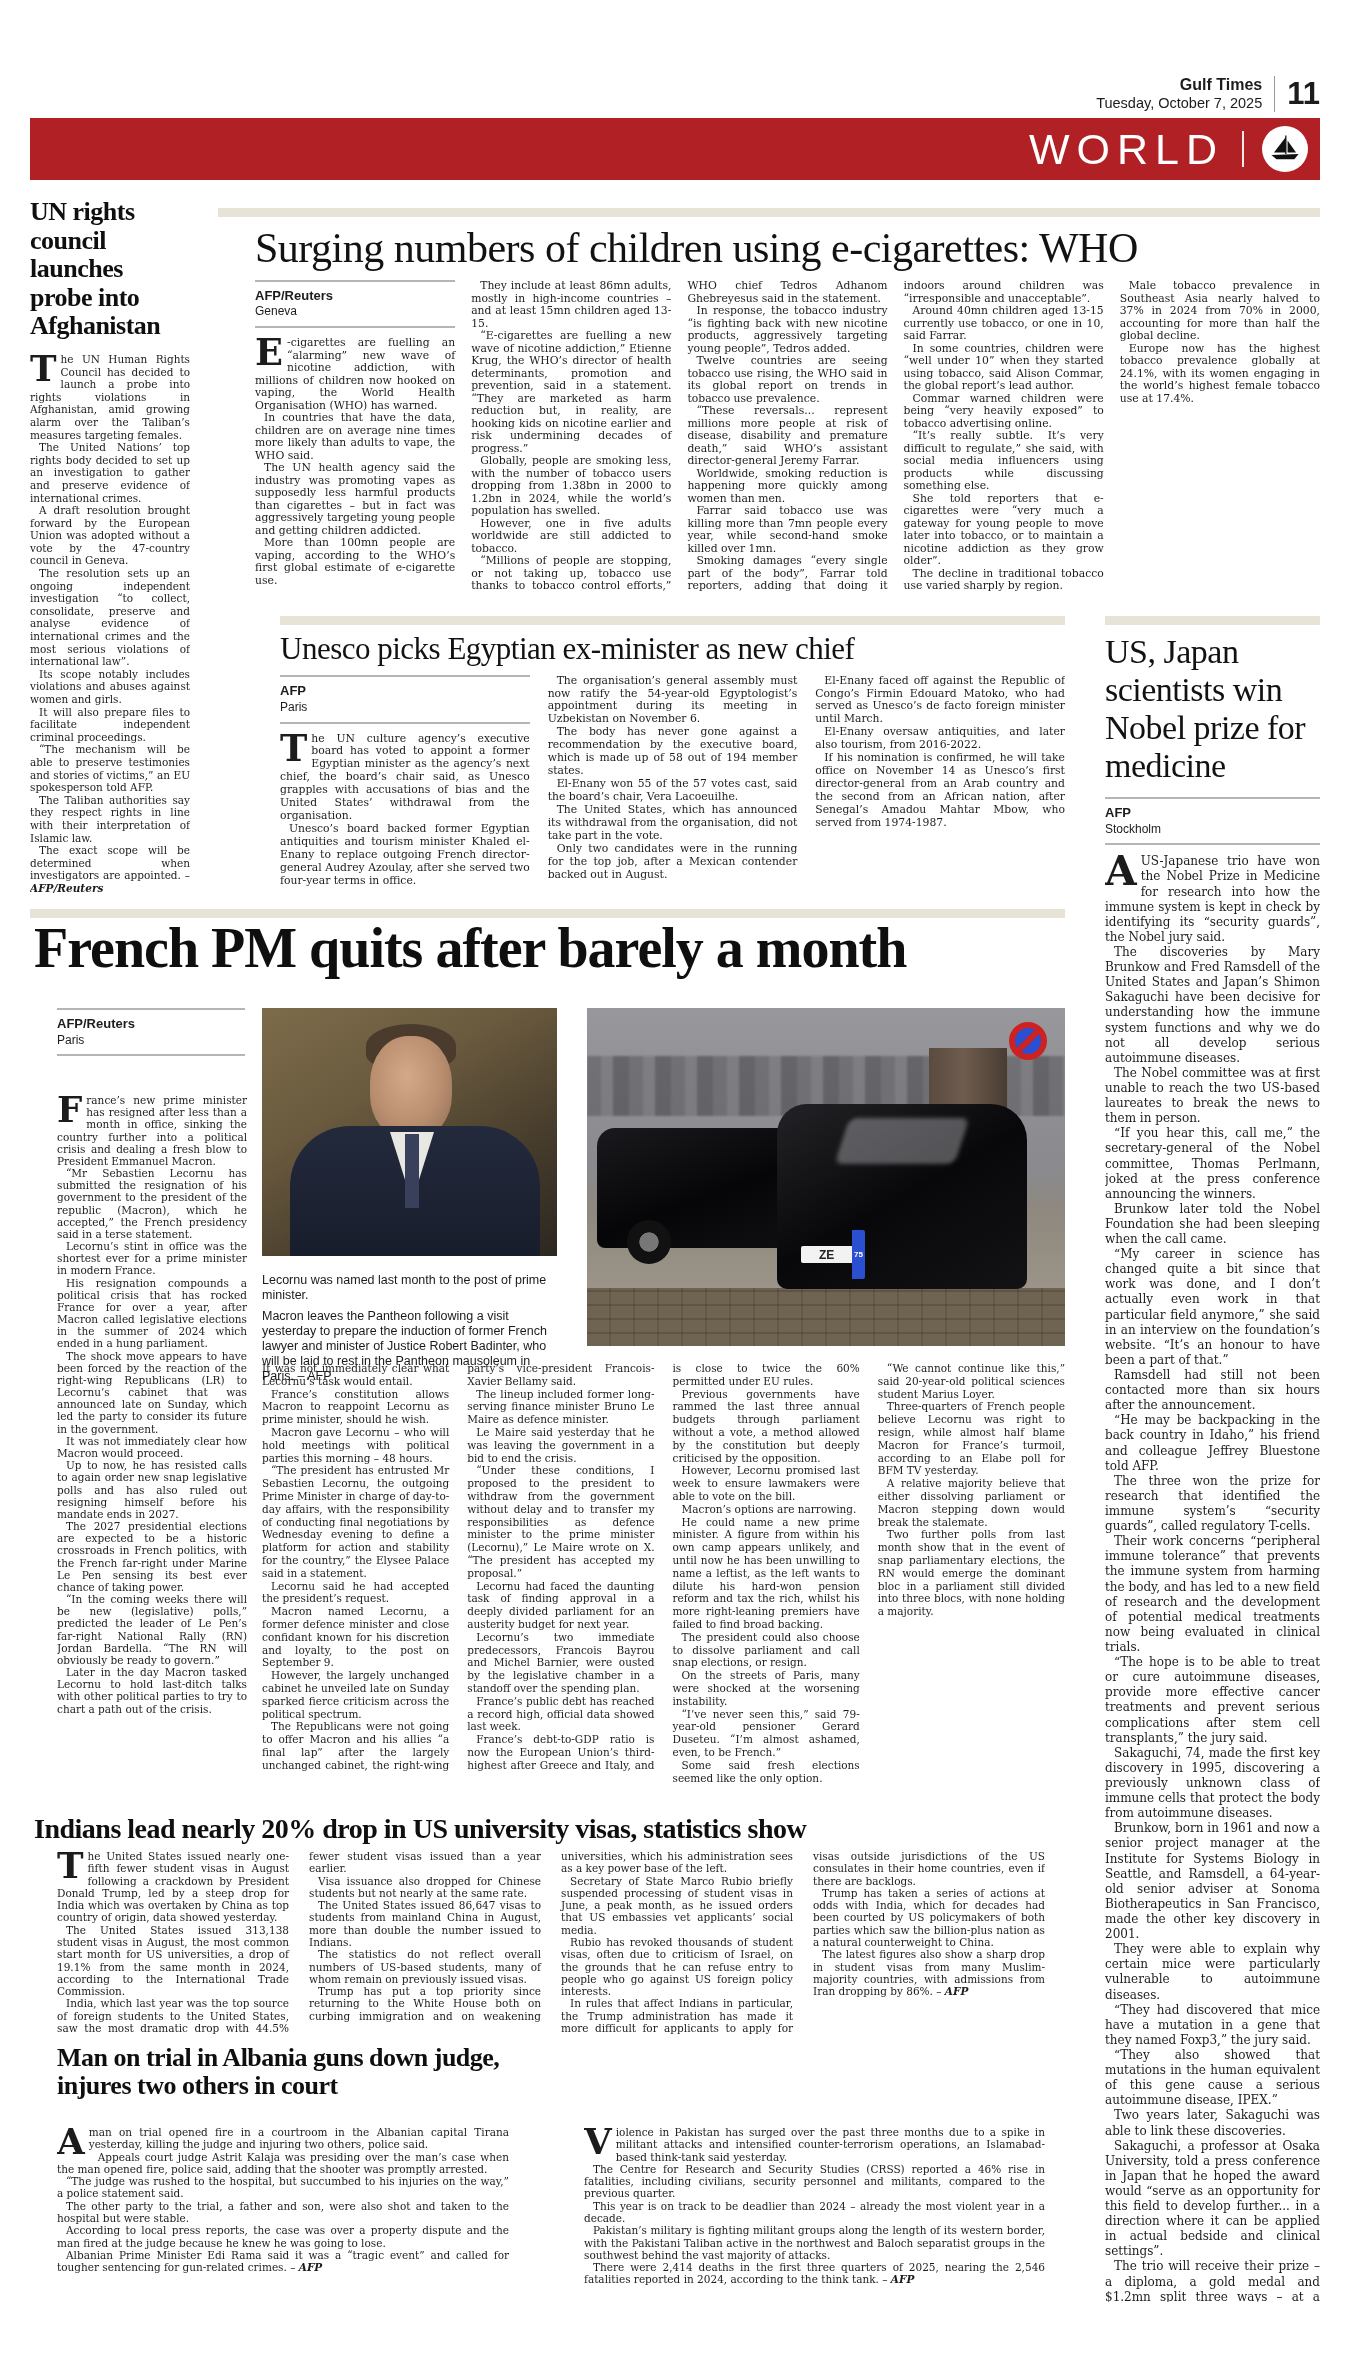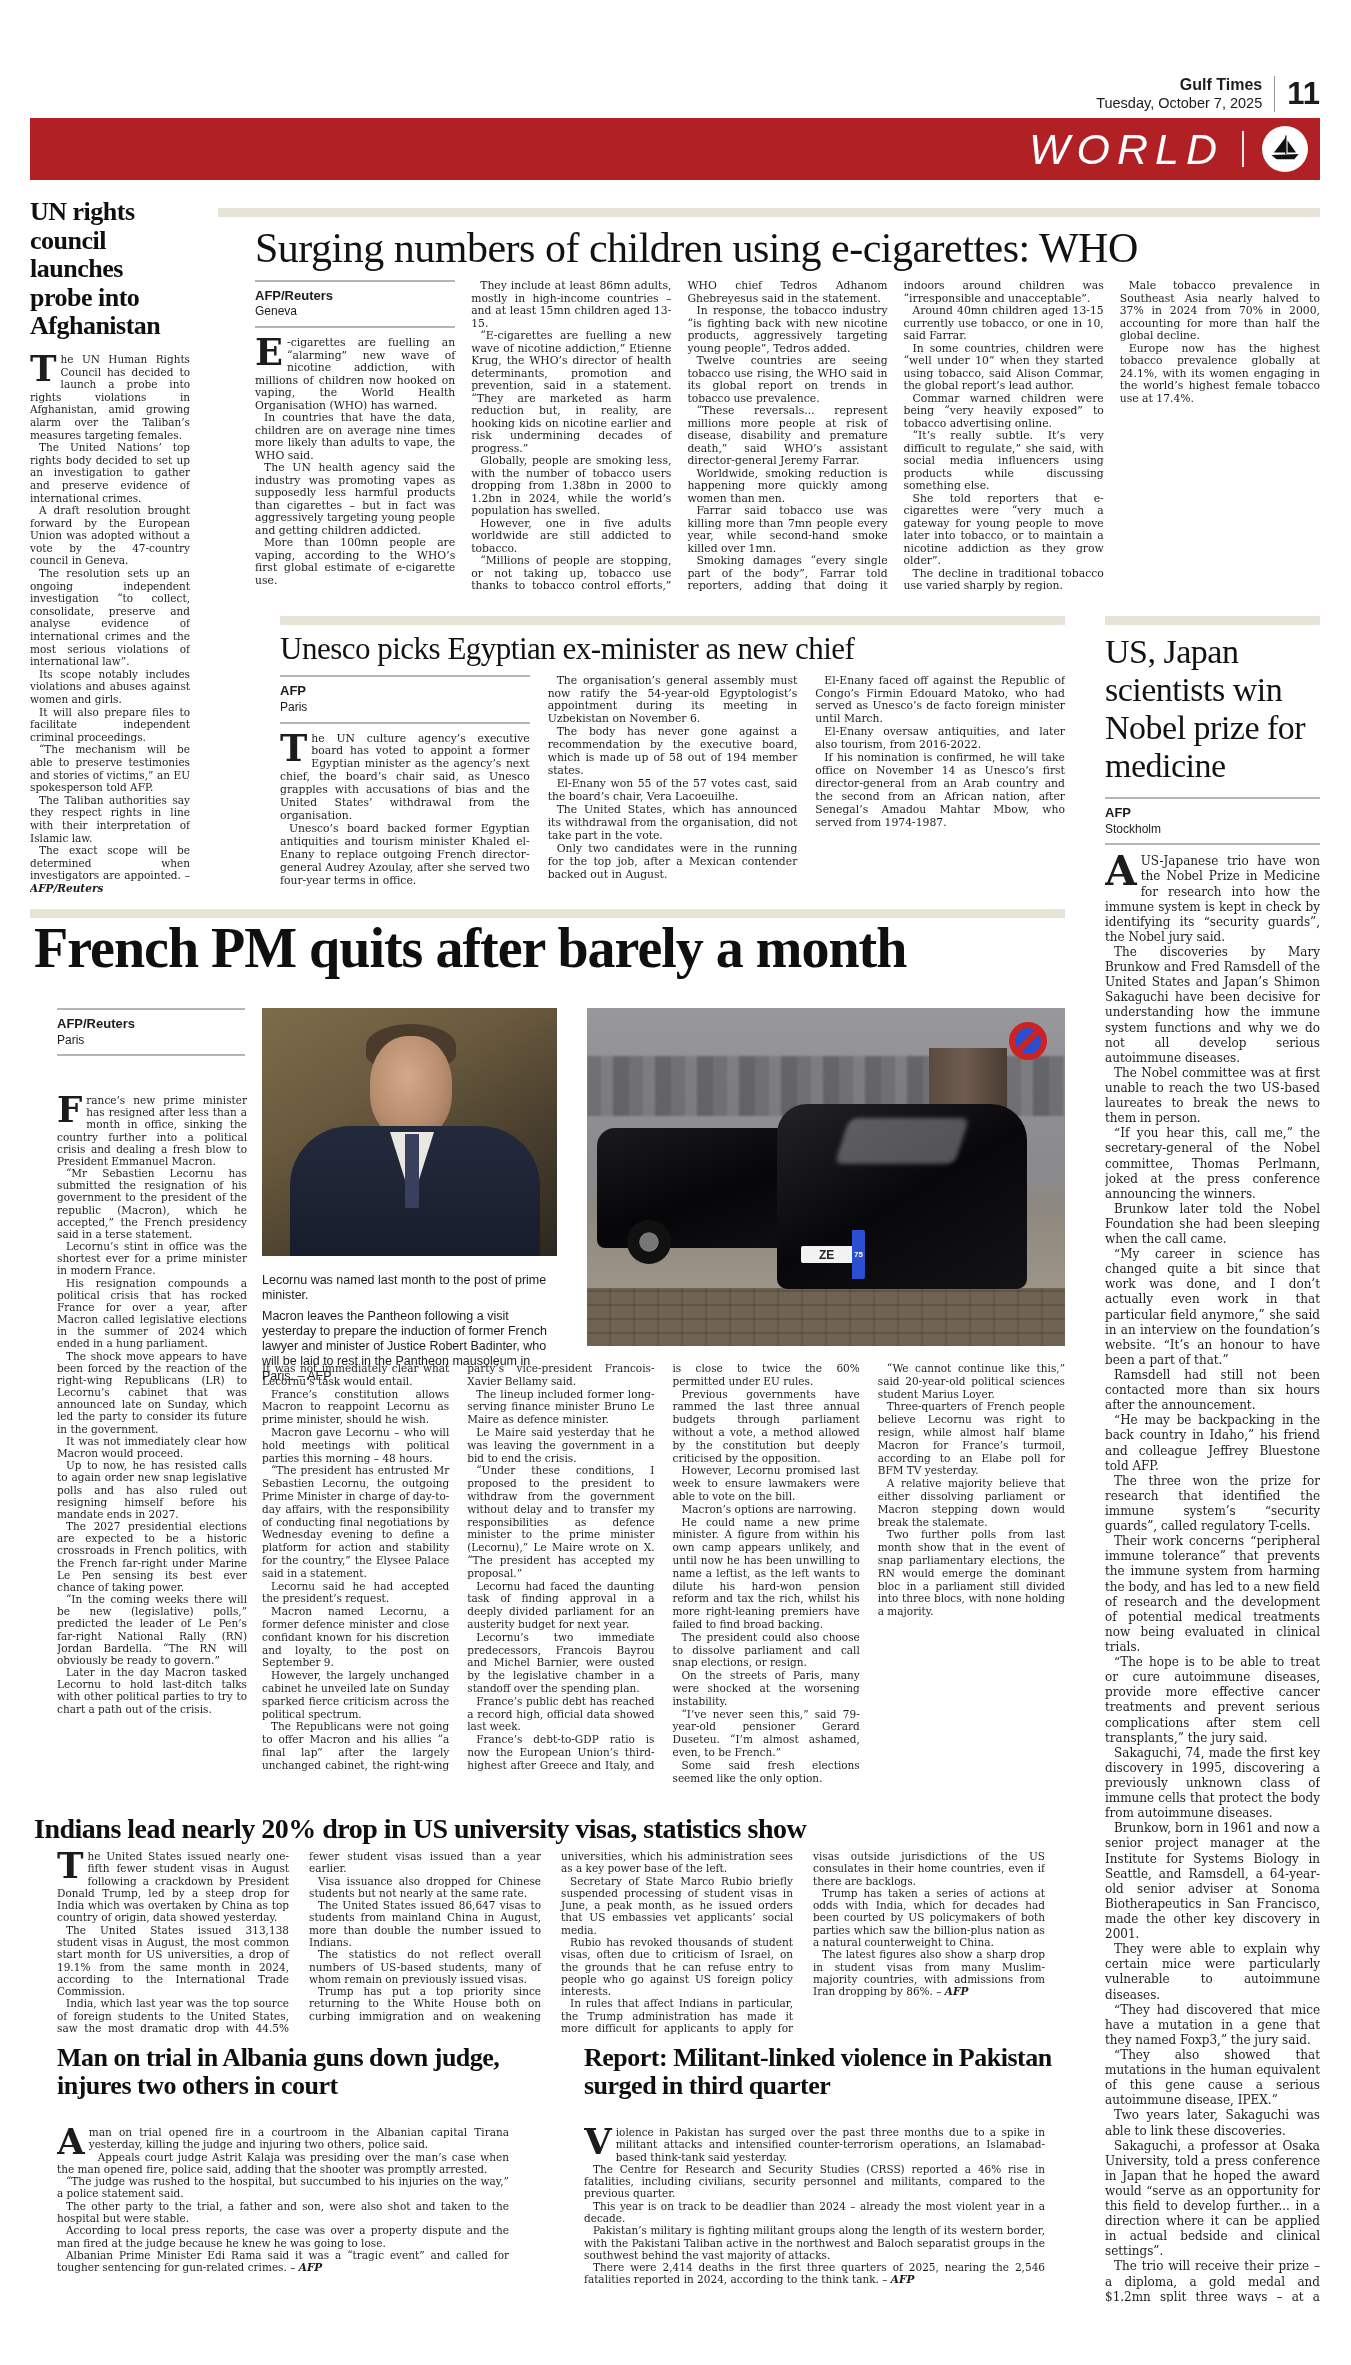--- a/index.html
+++ b/index.html
@@ -10,21 +10,21 @@
   
   .masthead{top:76px;right:31px;display:flex;align-items:center;gap:12px;}
   .mh-text{text-align:right;font-family:"Liberation Sans",sans-serif;line-height:1.15;}
   .mh-paper{font-weight:bold;font-size:16px;}
   .mh-date{font-size:14.5px;}
   .mh-rule{width:1px;height:36px;background:#9a9a9a;}
   .mh-page{font-family:"Liberation Sans",sans-serif;font-weight:bold;font-size:31px;}
 
   
   .banner{left:30px;top:118px;width:1290px;height:62px;background:#b02024;
-          display:flex;align-items:center;justify-content:flex-end;gap:18px;padding-right:12px;box-sizing:border-box;font-style:italic;}
+          display:flex;align-items:center;justify-content:flex-end;gap:18px;padding-right:12px;box-sizing:border-box;}
   .banner-title{color:#fff;font-family:"Liberation Sans",sans-serif;font-size:43px;
                 letter-spacing:7px;font-weight:400;}
   .banner-div{width:2px;height:36px;background:rgba(255,255,255,.9);}
   .banner-logo{width:46px;height:46px;border-radius:50%;background:#fff;display:flex;
                align-items:center;justify-content:center;}
 
   
   .slab{font-family:"Liberation Serif",serif;font-weight:700;color:#0f0f0f;letter-spacing:-0.5px;margin:0;}
   .lightline{font-family:"Liberation Serif",serif;font-weight:400;color:#121212;margin:0;letter-spacing:-0.5px;}
   .byline{border-top:2px solid #b5b5b5;border-bottom:2px solid #b5b5b5;padding:6px 0 7px;margin:0 0 9px 0;
@@ -353,21 +353,20 @@
   <h2 class="abs slab alb-head">Man on trial in Albania guns down judge, injures two others in court</h2>
   <div class="abs body alb-body">
       <p><span class="dropcap">A</span> man on trial opened fire in a courtroom in the Albanian capital Tirana yesterday, killing the judge and injuring two others, police said.</p>
       <p>Appeals court judge Astrit Kalaja was presiding over the man’s case when the man opened fire, police said, adding that the shooter was promptly arrested.</p>
       <p>“The judge was rushed to the hospital, but succumbed to his injuries on the way,” a police statement said.</p>
       <p>The other party to the trial, a father and son, were also shot and taken to the hospital but were stable.</p>
       <p>According to local press reports, the case was over a property dispute and the man fired at the judge because he knew he was going to lose.</p>
       <p>Albanian Prime Minister Edi Rama said it was a “tragic event” and called for tougher sentencing for gun-related crimes. – <span class="sig">AFP</span></p>
     </div>
 
-  <h2 class="abs slab pak-head">Report: Militant-linked violence in Pakistan surged in third quarter</h2>
   <div class="abs body pak-body">
       <p><span class="dropcap">V</span>iolence in Pakistan has surged over the past three months due to a spike in militant attacks and intensified counter-terrorism operations, an Islamabad-based think-tank said yesterday.</p>
       <p>The Centre for Research and Security Studies (CRSS) reported a 46% rise in fatalities, including civilians, security personnel and militants, compared to the previous quarter.</p>
       <p>This year is on track to be deadlier than 2024 – already the most violent year in a decade.</p>
       <p>Pakistan’s military is fighting militant groups along the length of its western border, with the Pakistani Taliban active in the northwest and Baloch separatist groups in the southwest behind the vast majority of attacks.</p>
       <p>There were 2,414 deaths in the first three quarters of 2025, nearing the 2,546 fatalities reported in 2024, according to the think tank. – <span class="sig">AFP</span></p>
     </div>
 
 </div>
 

